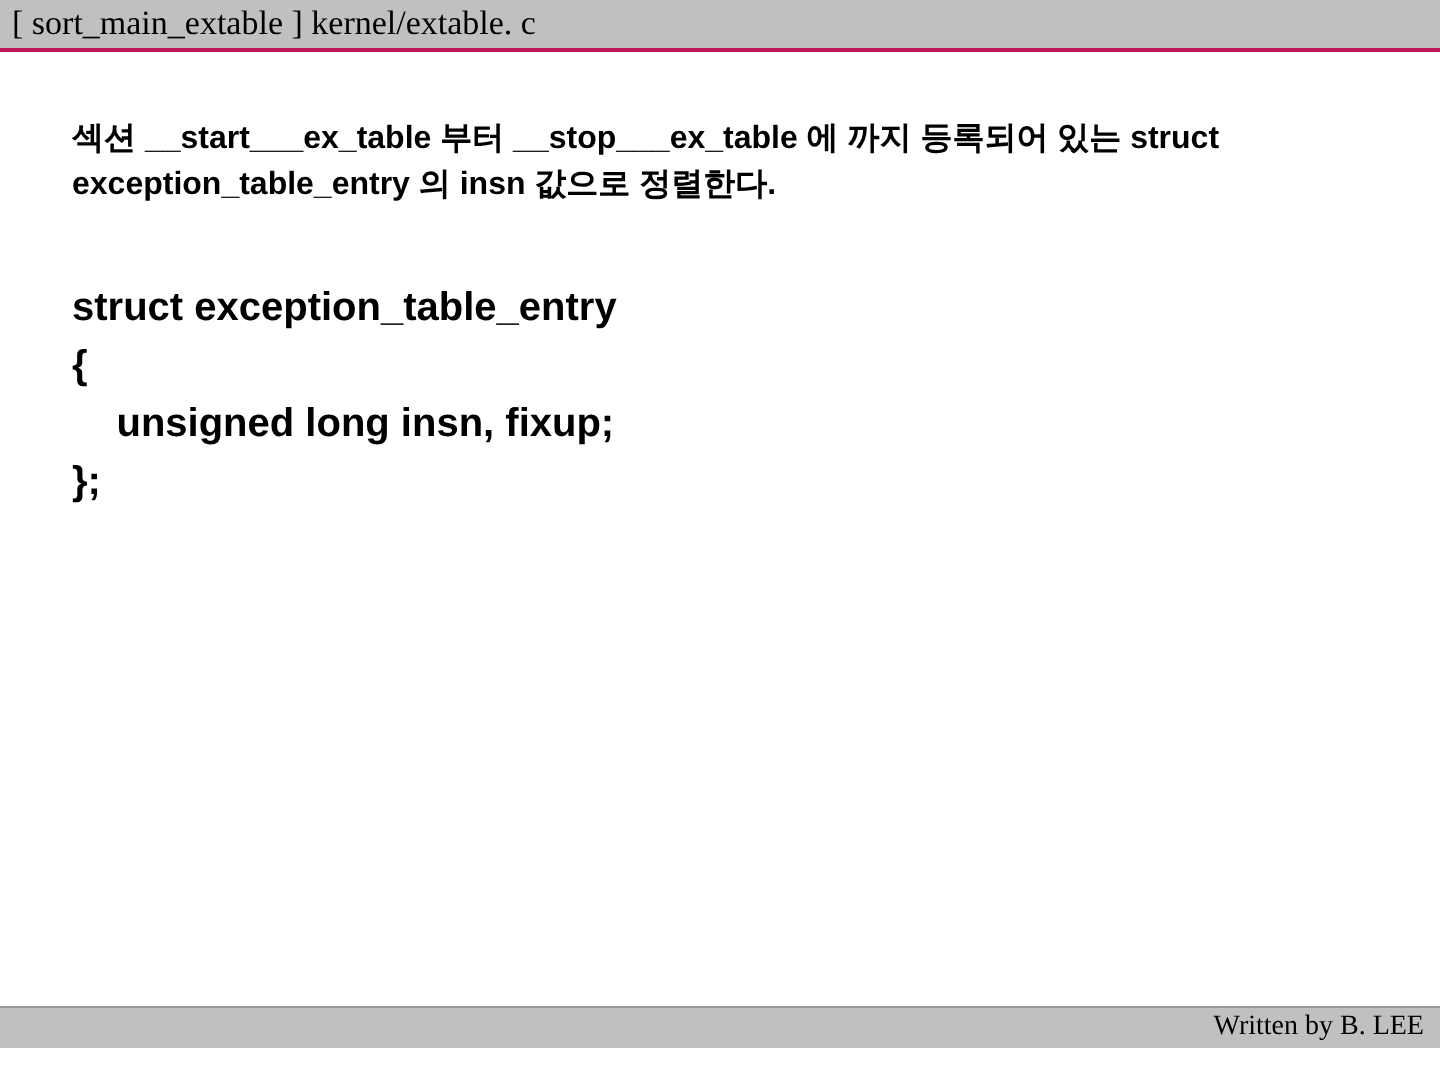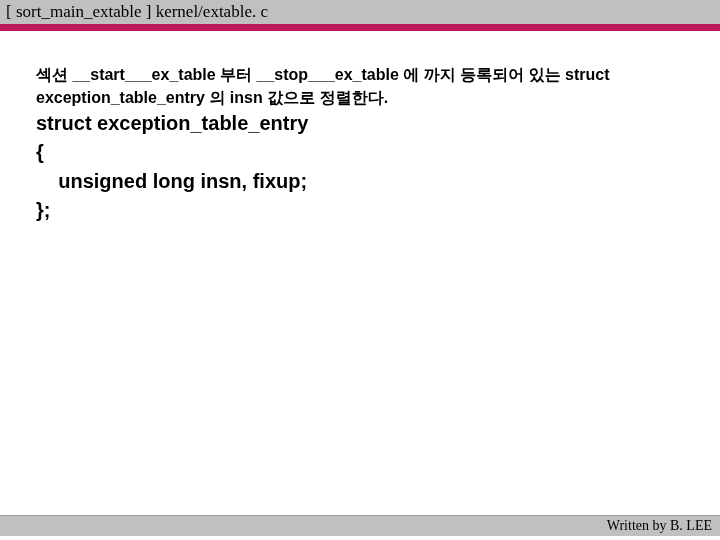--- a/index.html
+++ b/index.html
@@ -8,39 +8,40 @@
       height: 540px;
       font-family: "Malgun Gothic", "Segoe UI", sans-serif;
       background: #ffffff;
       position: relative;
     }
     .title-bar {
       background: #c0c0c0;
       padding: 2px 6px;
       font-family: "Times New Roman", serif;
       font-size: 17px;
-      border-bottom: 7px solid #be185d;
+      border-bottom: 2px solid #be185d;
     }
     .content-area {
       padding: 32px 36px 0 36px;
     }
     .desc-para {
       font-size: 16px;
       line-height: 1.45;
       font-weight: 600;
+      margin-bottom: 36px;
     }
     .code-block {
       font-size: 20px;
       line-height: 1.45;
       font-weight: 600;
       white-space: pre;
     }
     .footer-bar {
       position: absolute;
-      left: 0; right: 0; bottom: 4px;
+      left: 0; right: 0; bottom: 16px;
       background: #c0c0c0;
       padding: 2px 8px;
       text-align: right;
       font-family: "Times New Roman", serif;
       font-size: 14px;
       border-top: 1px solid #999;
     }
   </style>
 </head>
 <body>

